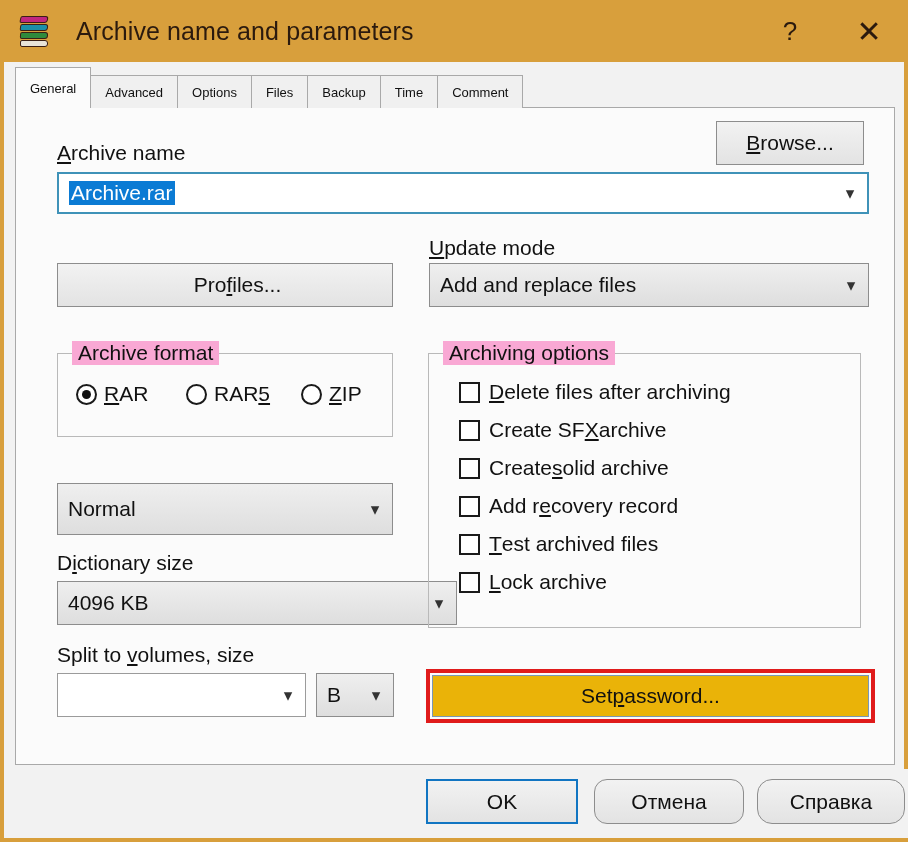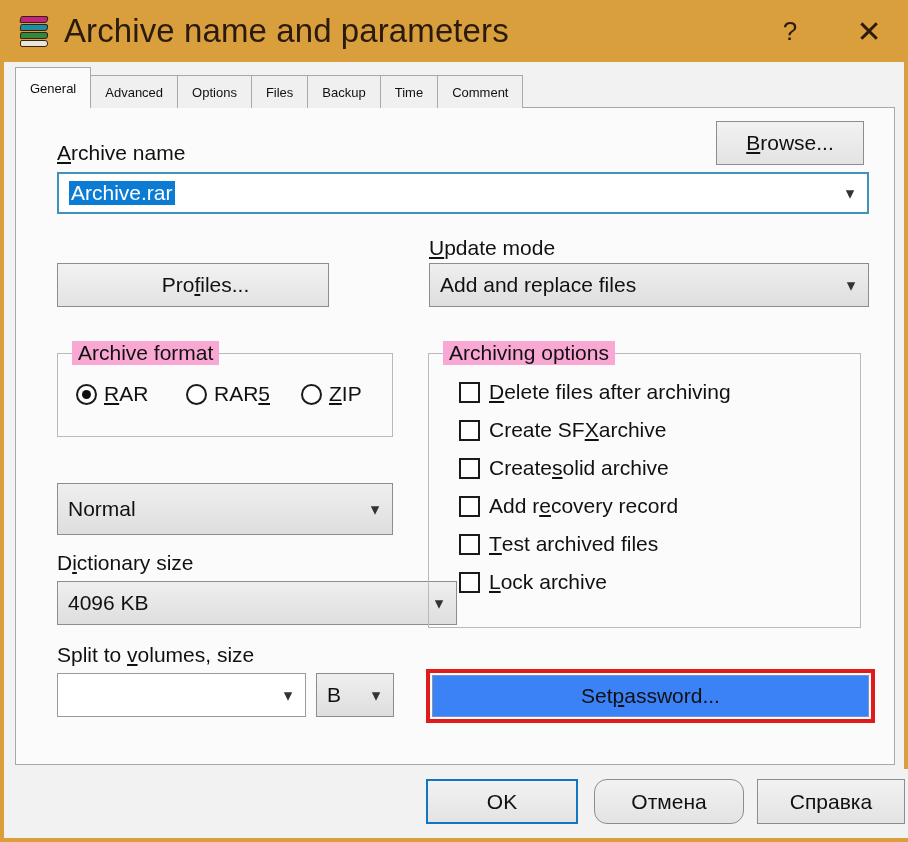--- a/index.html
+++ b/index.html
@@ -51,22 +51,22 @@
     height: 7px;
     border: 1.5px solid #3a1f14;
     border-radius: 2px 3px 3px 2px;
     box-sizing: border-box;
   }
   .title-icon .bk1 { top: 2px;  background: #c0267f; transform: skewX(-12deg); }
   .title-icon .bk2 { top: 10px; background: #1b8fa8; transform: skewX(-8deg); }
   .title-icon .bk3 { top: 18px; background: #2f8a3c; transform: skewX(-4deg); }
   .title-icon .bk4 { top: 26px; background: #e9e4d8; }
   .title-text {
-    margin-left: 10px;
-    font-size: 33px;
+    margin-left: 22px;
+    font-size: 25px;
     color: #2b1a0e;
     letter-spacing: 0.1px;
     white-space: nowrap;
   }
   .title-buttons {
     margin-left: auto;
     display: flex;
     align-items: center;
     height: 100%;
   }
@@ -262,21 +262,21 @@
 
   
   .redbox {
     position: absolute;
     box-sizing: border-box;
     border: 4px solid #e01b1b;
     z-index: 5;
     pointer-events: none;
   }
   .btn.passwd {
-    background: #3b82f6;
+    background: #eab308;
     border: 1px solid #7a97b5;
   }
 
   
   .btn.default {
     border: 2px solid #1175c2;
     background: linear-gradient(#f2f2f2, #e3e3e3);
   }
 
   .bottombar {
@@ -324,21 +324,21 @@
     <div class="btn" style="left:700px; top:13px; width:148px; height:44px;">
         <span class="acc">B</span>
         <span>rowse...</span>
       </div>
 
     <div class="combo focused" style="left:41px; top:64px; width:812px; height:42px;">
       <div class="val"><span class="sel">Archive.rar</span></div>
       <div class="arrow">▾</div>
     </div>
 
-    <div class="btn" style="left:41px; top:155px; width:272px; height:44px;padding-left:25px;">
+    <div class="btn" style="left:41px; top:155px; width:336px; height:44px;padding-left:25px;">
         <span>Pro</span>
         <span class="acc">f</span>
         <span>iles...</span>
       </div>
 
     <div class="lbl" style="left:413px; top:128px;"><span class="acc">U</span><span>pdate mode</span></div>
     <div class="combo" style="left:413px; top:155px; width:440px; height:44px;">
       <div class="val">Add and replace files</div>
       <div class="arrow">▾</div>
     </div>
@@ -431,16 +431,16 @@
         <span class="acc">p</span>
         <span>assword...</span>
       </div>
     <div class="redbox" style="left:410px; top:561px; width:449px; height:54px;"></div>
 
   </div>
 
   <div class="bottombar">
     <div class="btn default" style="left:418px; top:10px; width:152px; height:45px;">OK</div>
     <div class="btn" style="left:586px; top:10px; width:150px; height:45px;border-radius:13px;">Отмена</div>
-    <div class="btn" style="left:749px; top:10px; width:148px; height:45px;">Справка</div>
+    <div class="btn" style="left:749px; top:10px; width:148px; height:45px;border-radius:15px;">Справка</div>
   </div>
 
 </div>
 
 </body></html>

